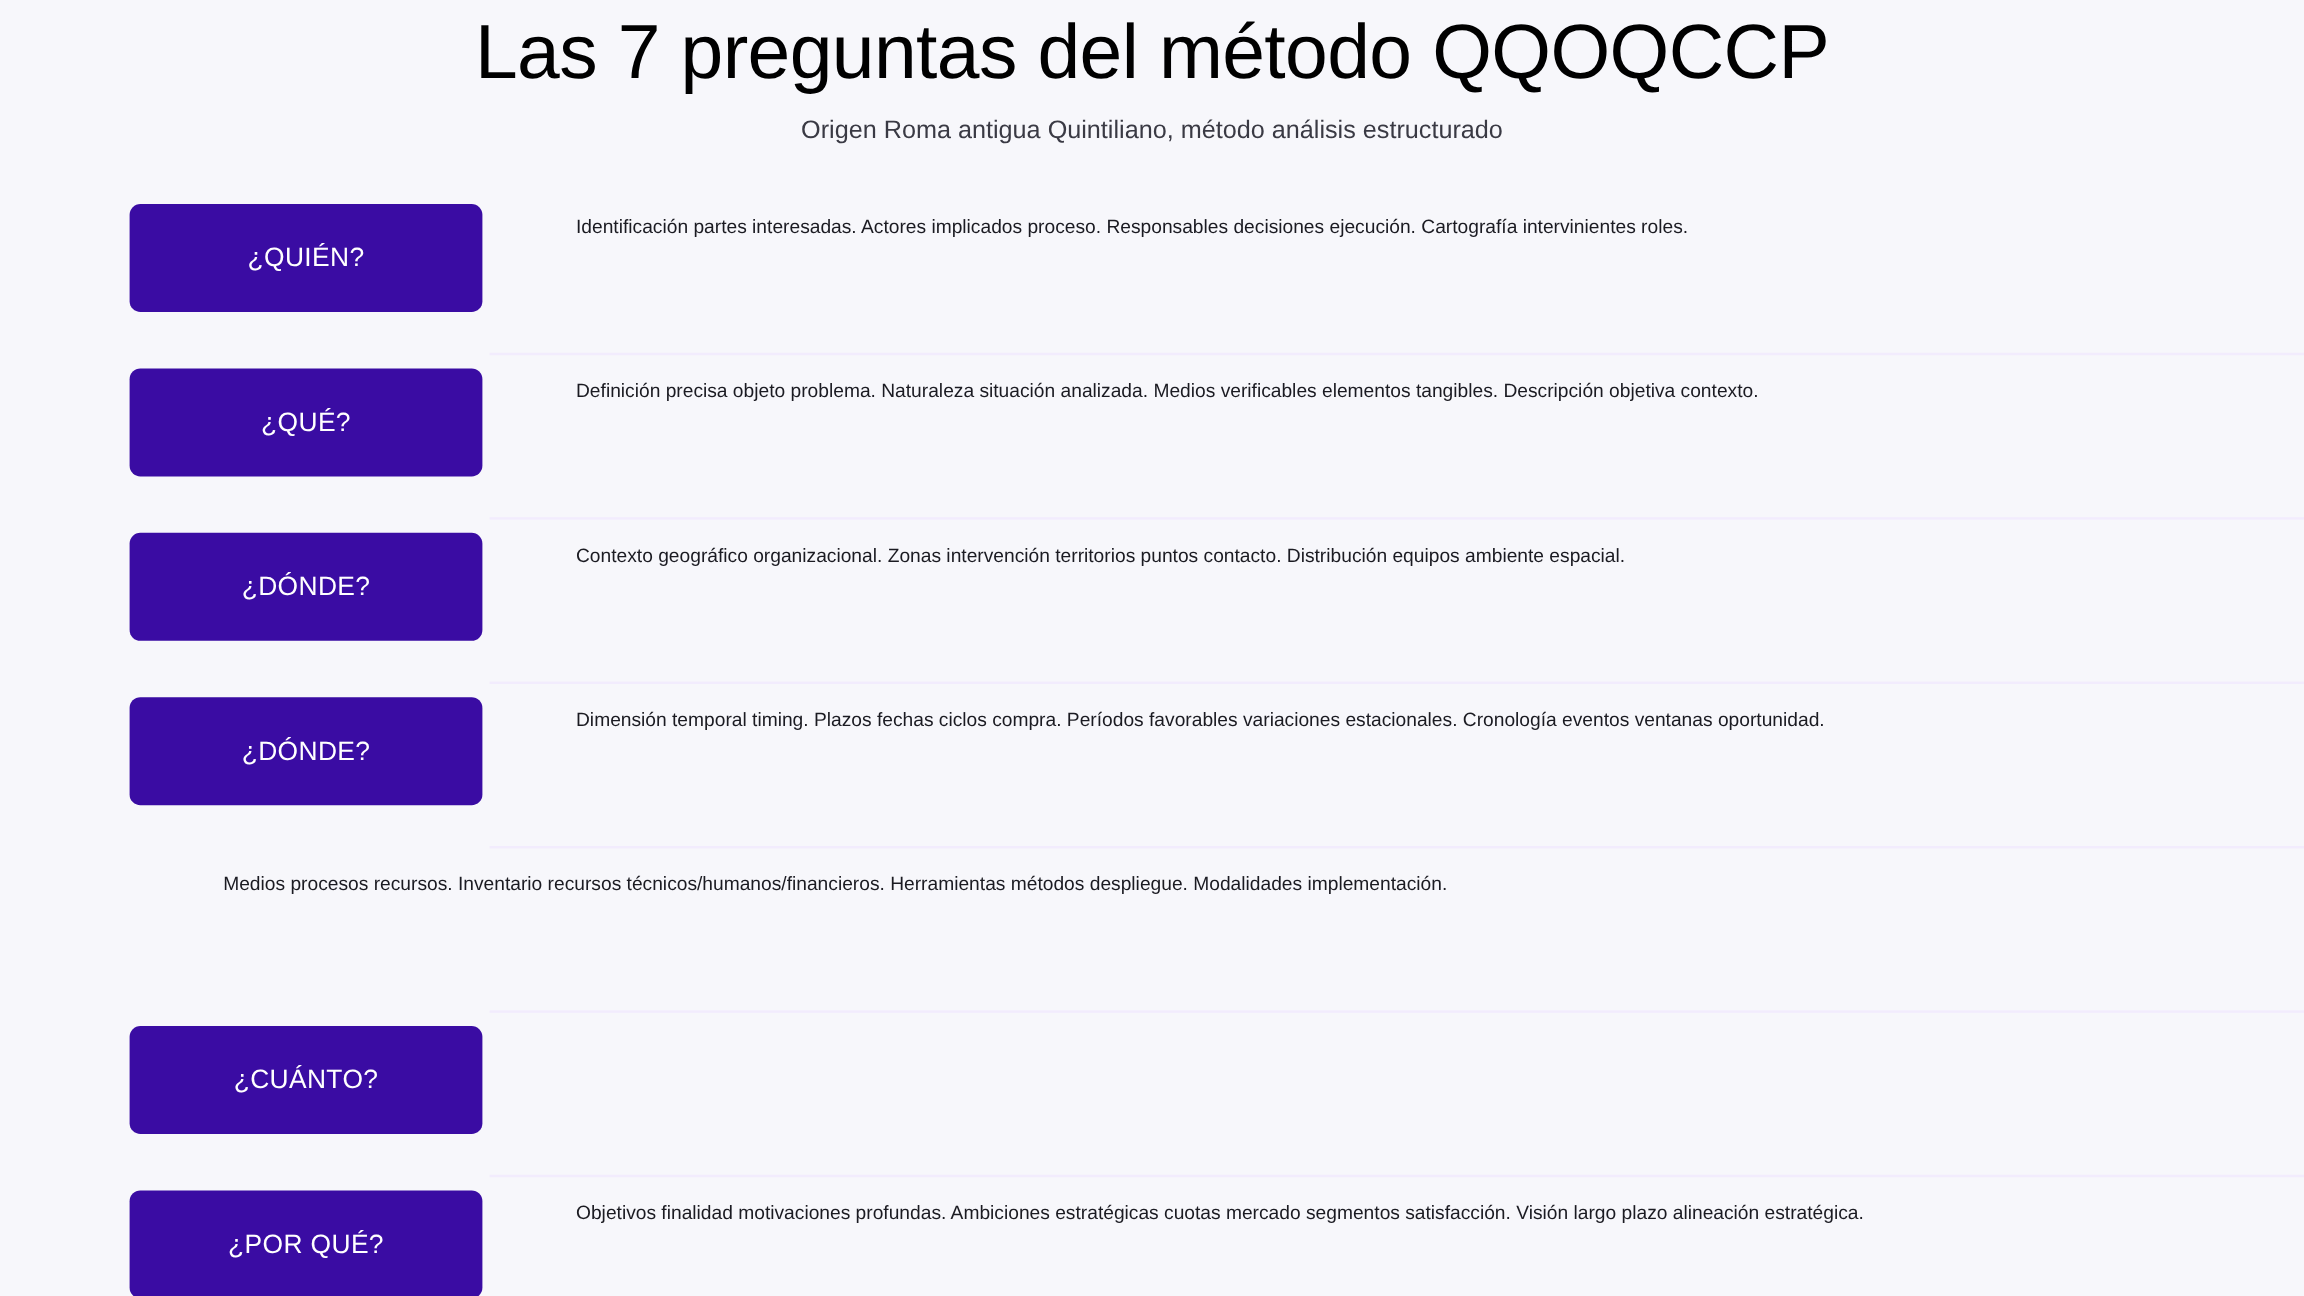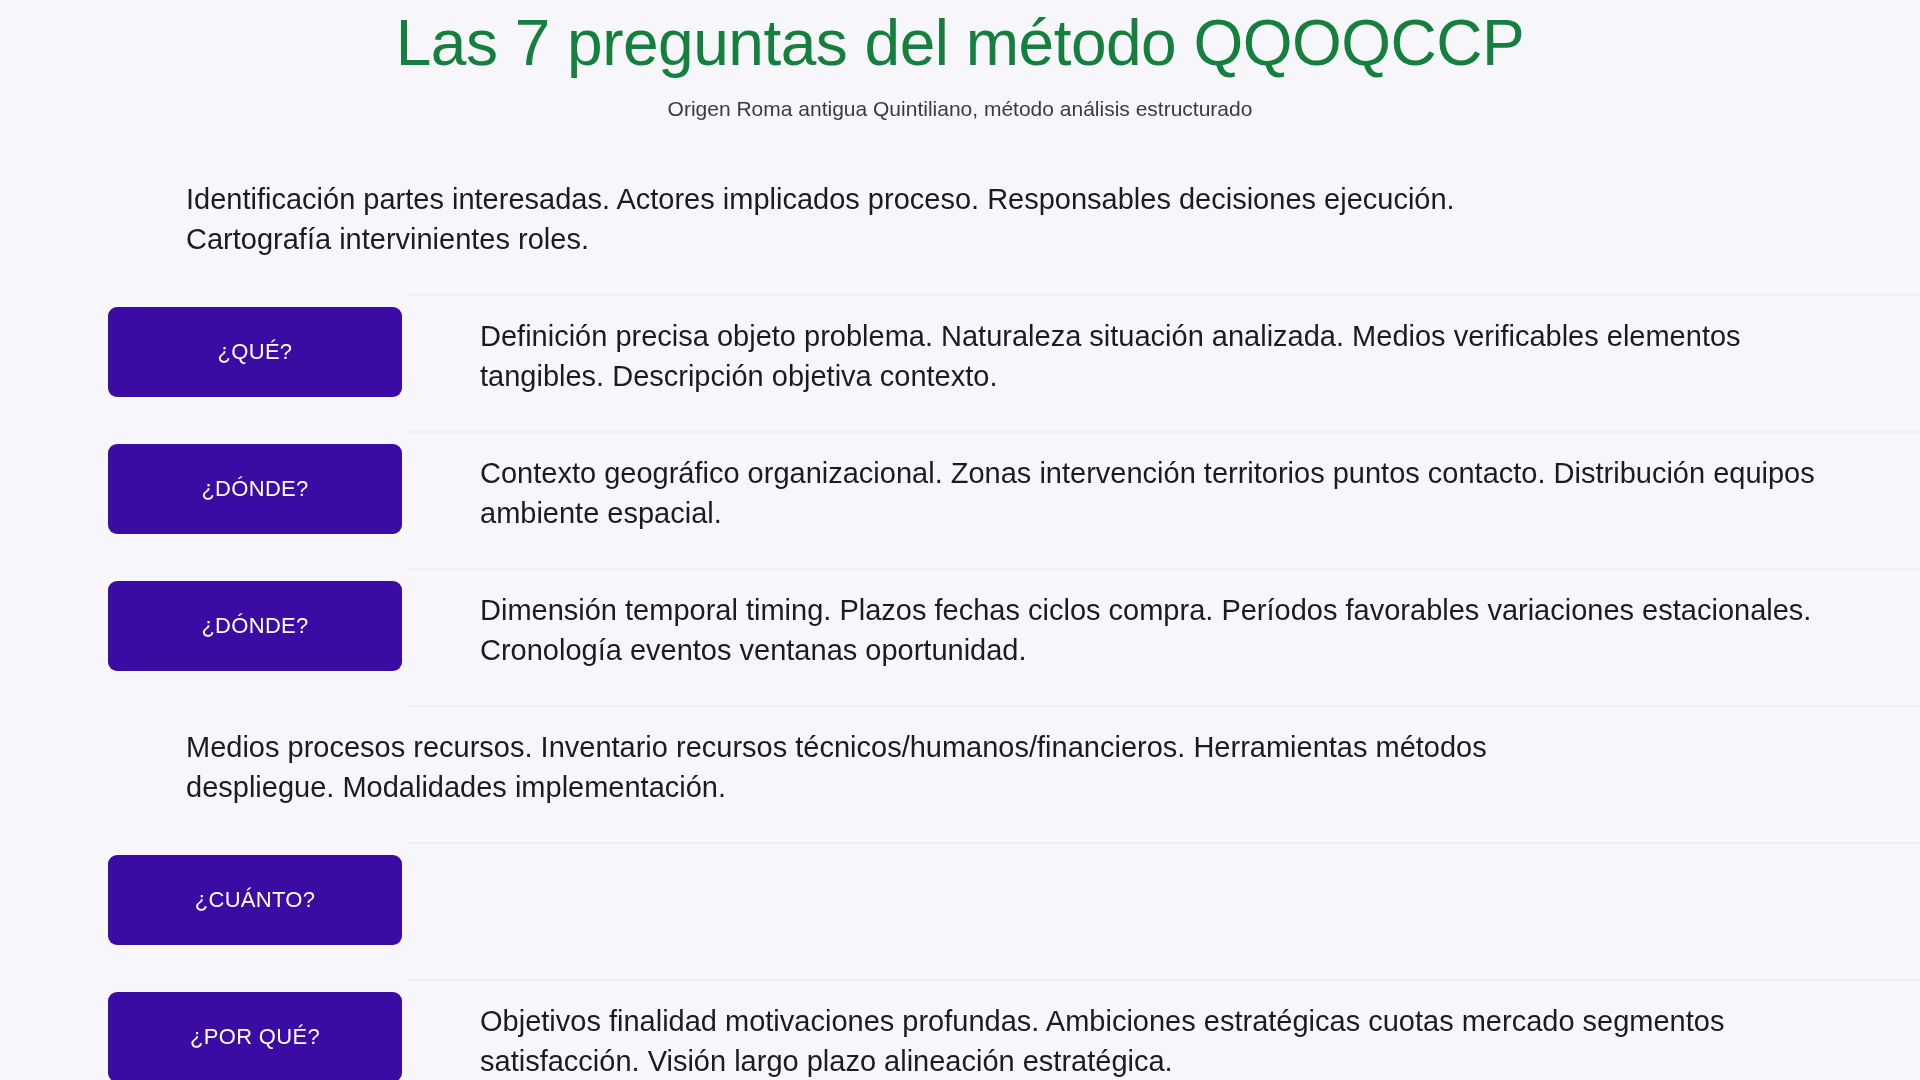--- a/index.html
+++ b/index.html
@@ -26,21 +26,21 @@
 
   
   .header {
     text-align: center;
     padding-top: 6px;
   }
 
   .title {
     font-size: 64px;
     font-weight: 400;
-    color: #15803d;
+    color: #000000;
     letter-spacing: -0.5px;
     line-height: 1.18;
   }
 
   .subtitle {
     font-size: 21px;
     font-weight: 400;
     color: #3a3a44;
     margin-top: 14px;
     line-height: 1.2;
@@ -83,39 +83,40 @@
     font-size: 22px;
     font-weight: 400;
     letter-spacing: 0.3px;
     margin-top: 13px;
   }
 
   .desc {
     flex: 1 1 auto;
     padding-left: 78px;
     padding-top: 22px;
-    font-size: 29px;
+    font-size: 16px;
     line-height: 1.38;
     color: #1b1b22;
     max-width: 1420px;
   }
 </style>
 </head>
 <body>
 
 <div class="page">
 
   <div class="header">
     <h1 class="title">Las 7 preguntas del método QQOQCCP</h1>
     <p class="subtitle">Origen Roma antigua Quintiliano, método análisis estructurado</p>
   </div>
 
   <div class="rows">
 
     <div class="row">
+      <div class="badge">¿QUIÉN?</div>
       <div class="desc">Identificación partes interesadas. Actores implicados proceso. Responsables decisiones ejecución. Cartografía intervinientes roles.</div>
     </div>
 
     <div class="row">
       <div class="badge">¿QUÉ?</div>
       <div class="desc">Definición precisa objeto problema. Naturaleza situación analizada. Medios verificables elementos tangibles. Descripción objetiva contexto.</div>
     </div>
 
     <div class="row">
       <div class="badge">¿DÓNDE?</div>

